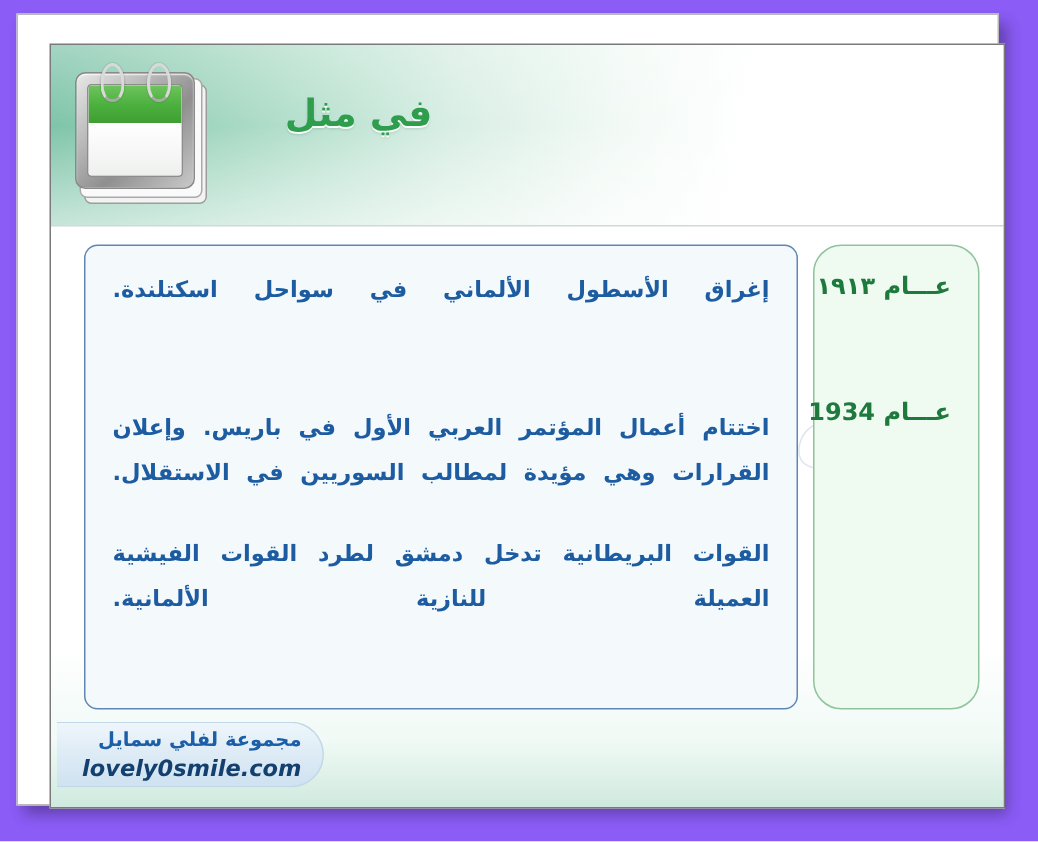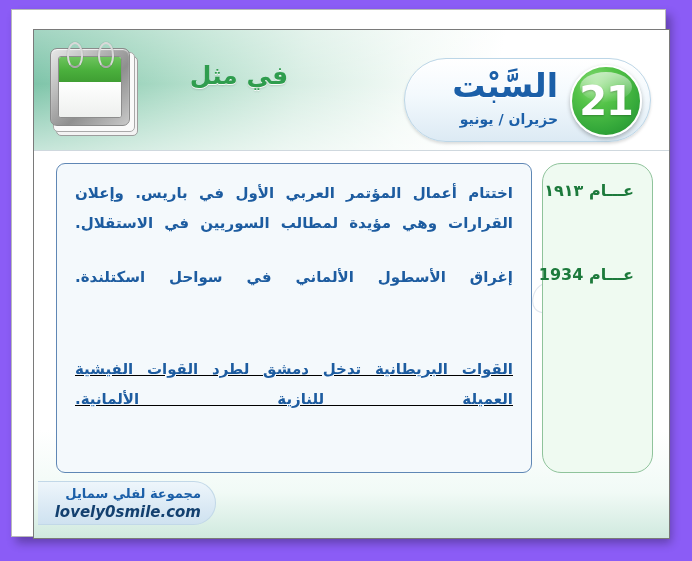--- a/index.html
+++ b/index.html
@@ -281,21 +281,21 @@
     font-weight: bold;
     line-height: 30px;
     text-align: justify;
     text-align-last: justify;
     direction: rtl;
     margin-bottom: 6px;
   }
   .event-slot { }
   .event-slot.s0 { height: 84px; }
   .event-slot.s1 { height: 92px; }
-  .event-slot.s2 { height: 84px; text-decoration: underline; }
+  .event-slot.s2 { height: 84px; }
 
   .year-item {
     color: #1d7a3c;
     font-size: 16px;
     font-weight: bold;
     line-height: 26px;
     text-align: center;
     direction: rtl;
     white-space: nowrap;
   }
@@ -360,41 +360,34 @@
             </div>
           </div>
           <div class="cal-ring r1"></div>
           <div class="cal-ring r2"></div>
         </div>
 
         <div class="header-title">
           <span class="l1">في مثل</span>
         </div>
 
-        <div class="day-pill">
-          <div class="day-name">السَّبْت</div>
-          <div class="day-month">حزيران / يونيو</div>
-          <div class="day-circle">
-            <div class="day-num">21</div>
-          </div>
-        </div>
       </div>
 
       <div class="body-area">
 
         <div class="watermark">lovely0smile.com</div>
 
         <div class="content-row">
 
           <div class="events-box">
+            <div class="event-slot s1">
+              <div class="event-item">إغراق الأسطول الألماني في سواحل اسكتلندة.</div>
+            </div>
             <div class="event-slot s0">
               <div class="event-item">اختتام أعمال المؤتمر العربي الأول في باريس. وإعلان القرارات وهي مؤيدة لمطالب السوريين في الاستقلال.</div>
-            </div>
-            <div class="event-slot s1">
-              <div class="event-item">إغراق الأسطول الألماني في سواحل اسكتلندة.</div>
             </div>
             <div class="event-slot s2">
               <div class="event-item">القوات البريطانية تدخل دمشق لطرد القوات الفيشية العميلة للنازية الألمانية.</div>
             </div>
           </div>
 
           <div class="years-box">
             <div class="year-slot s0">
               <div class="year-item">عـــام ١٩١٣</div>
             </div>

